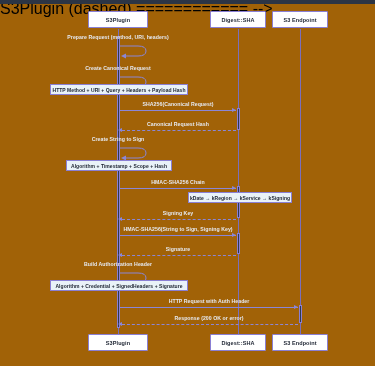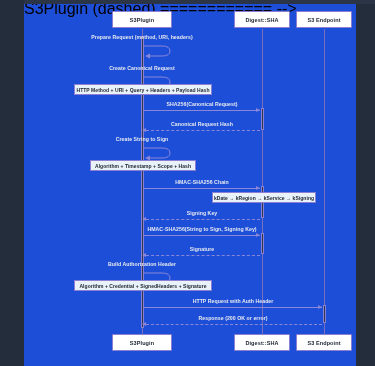--- a/index.html
+++ b/index.html
@@ -8,24 +8,23 @@
   }
   body {
     width: 375px;
     height: 366px;
     background: #242d3c;
     font-family: "Liberation Sans", sans-serif;
     overflow: hidden;
   }
   #diagram {
     position: relative;
-    width: 332px;
+    width: 375px;
     height: 366px;
-    background: #1d4ed8;
-    margin-left: 24px;
+    background: #a16207;
   }
   .topbar {
     position: absolute;
     left: 0;
     top: 0;
     width: 375px;
     height: 4px;
     background: #2c3545;
   }
   

